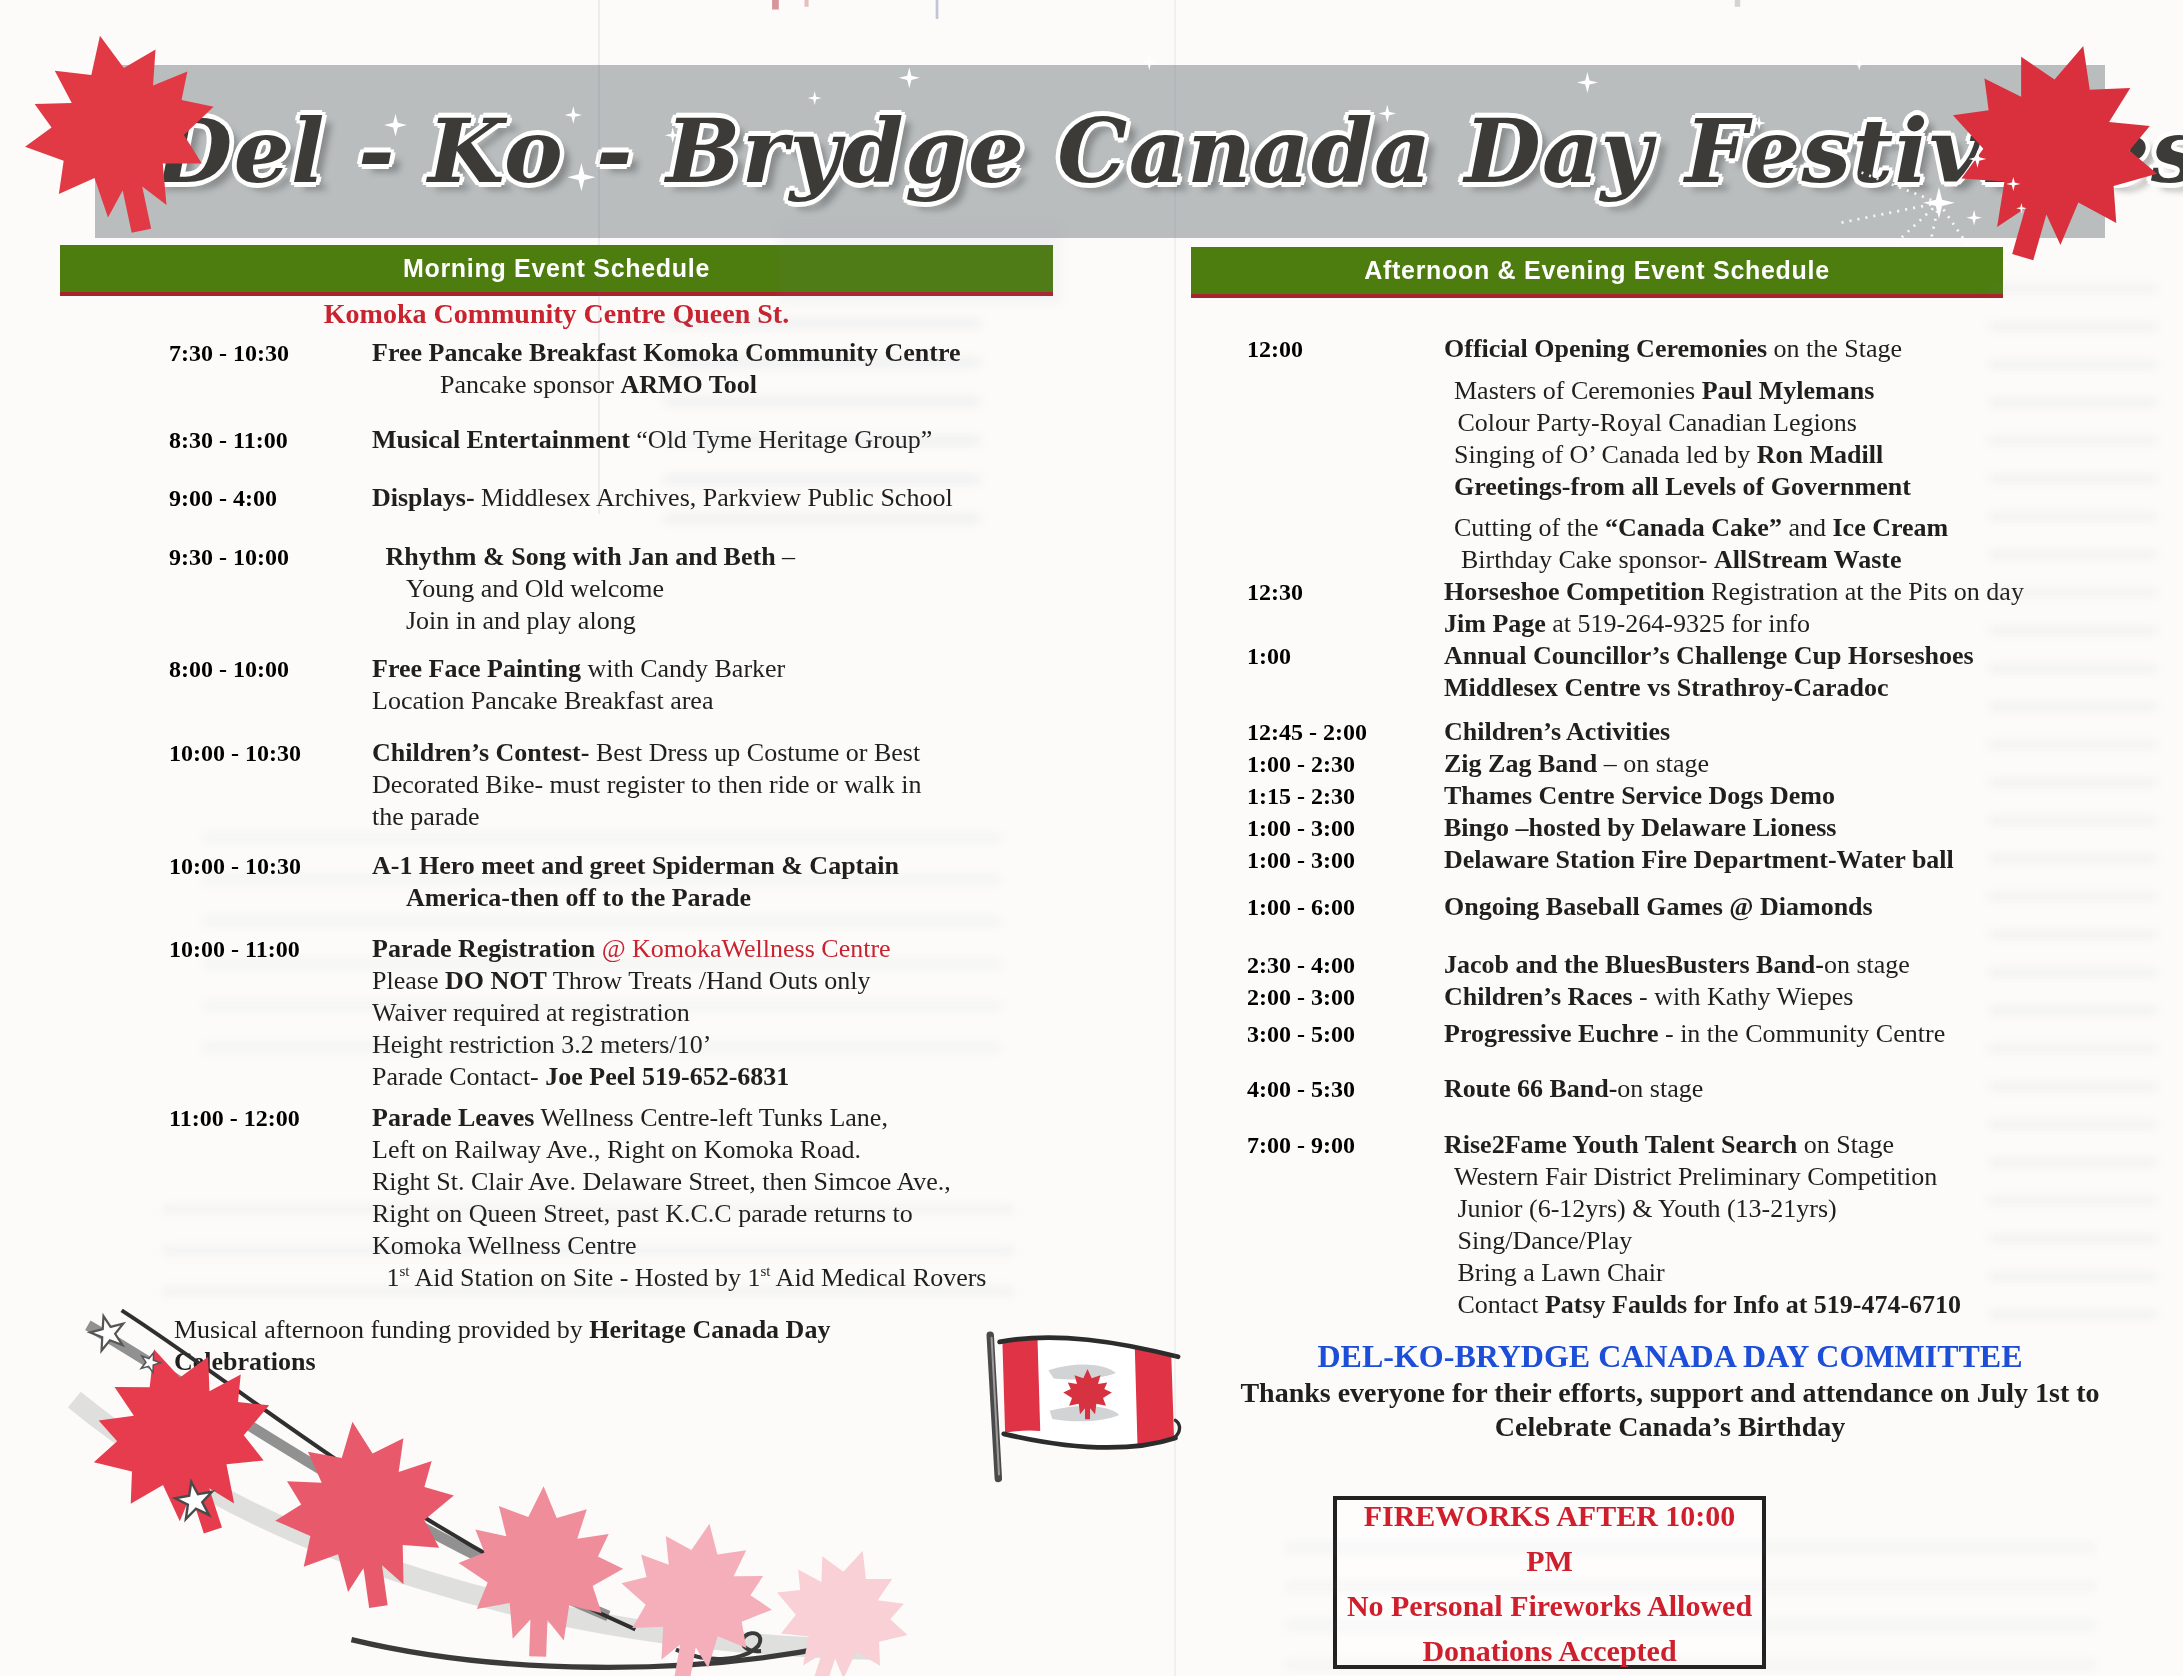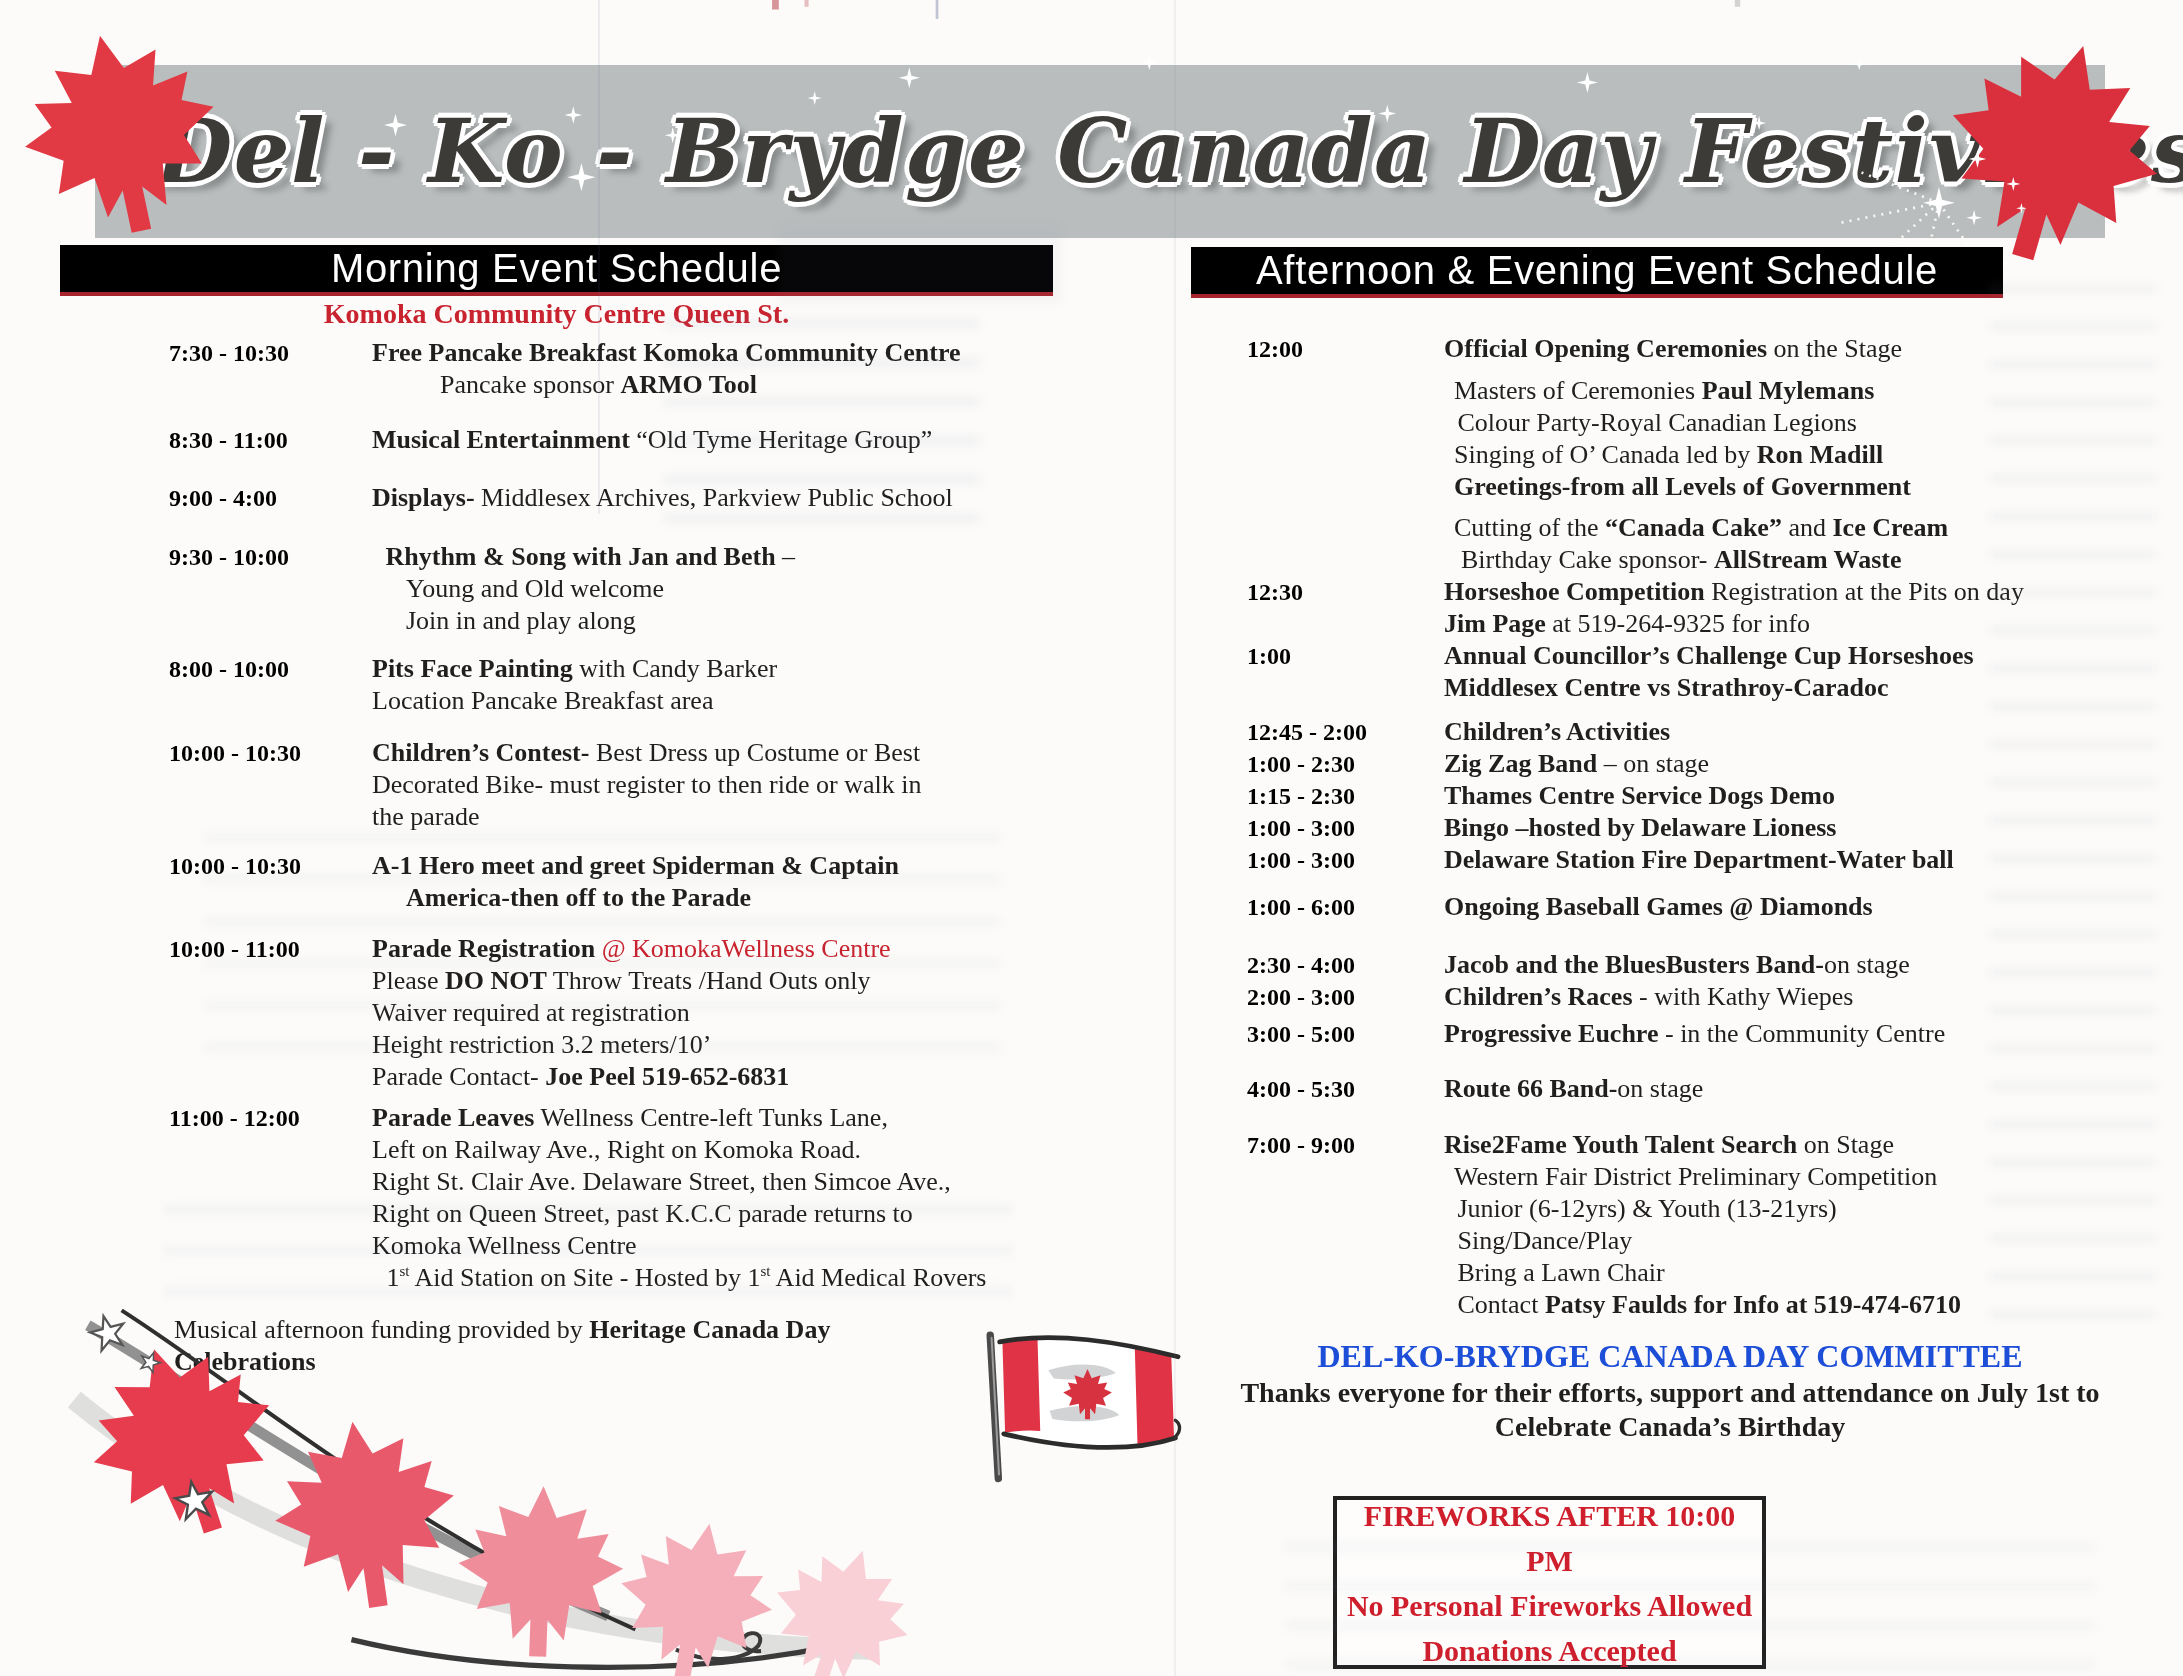--- a/index.html
+++ b/index.html
@@ -8,22 +8,22 @@
   .abs{position:absolute;}
   
   .banner{left:95px;top:65px;width:2010px;height:173px;background:#b9bdbd;}
   .title{left:156px;right:95px;top:65px;height:173px;line-height:173px;text-align:center;
          font-family:"DejaVu Serif",serif;font-style:italic;font-weight:bold;font-size:88px;
          color:#3c3b38;letter-spacing:1.4px;white-space:nowrap;
          text-shadow:-3.4px -3.4px 0 #fff,3.4px -3.4px 0 #fff,-3.4px 3.4px 0 #fff,3.4px 3.4px 0 #fff,
                      -4.7px 0 0 #fff,4.7px 0 0 #fff,0 -4.7px 0 #fff,0 4.7px 0 #fff,
                      9.5px 8px 6.8px rgba(50,50,50,.35);}
   
-  .bar{background:#000000;border-bottom:4.7px solid #a8242d;color:#fff;
-       font-family:"Liberation Sans",sans-serif;font-weight:normal;font-size:40px;
+  .bar{background:#4d7c0f;border-bottom:4.7px solid #a8242d;color:#fff;
+       font-family:"Liberation Sans",sans-serif;font-weight:bold;font-size:25px;
        display:flex;align-items:center;justify-content:center;letter-spacing:0.7px;}
   .bar.morning{left:60px;top:245px;width:993px;height:47px;}
   .bar.afternoon{left:1191px;top:247px;width:812px;height:47px;}
   .subtitle{left:60px;top:298px;width:993px;text-align:center;color:#c8232f;
             font-weight:bold;font-size:28px;}
   
   #morning-events{left:169px;top:337px;width:887px;}
   #afternoon-events{left:1247px;top:333px;width:879px;}
   .event{display:flex;align-items:flex-start;}
   .event .time{flex:0 0 203px;font-weight:bold;color:#000000;font-size:24px;line-height:32px;}
@@ -138,21 +138,21 @@
         <div class="time">9:30 - 10:00</div>
         <div class="desc">
           <div class="line" style="padding-left: 13.5px;"><span class="seg b">Rhythm &amp; Song with Jan and Beth </span><span class="seg">–</span></div>
           <div class="line" style="padding-left: 34px;"><span class="seg">Young and Old welcome</span></div>
           <div class="line" style="padding-left: 34px;"><span class="seg">Join in and play along</span></div>
         </div>
       </div>
       <div class="event" style="margin-top: 15.6px;">
         <div class="time">8:00 - 10:00</div>
         <div class="desc">
-          <div class="line"><span class="seg b">Pits Face Painting</span><span class="seg"> with Candy Barker</span></div>
+          <div class="line"><span class="seg b">Free Face Painting</span><span class="seg"> with Candy Barker</span></div>
           <div class="line"><span class="seg">Location Pancake Breakfast area</span></div>
         </div>
       </div>
       <div class="event" style="margin-top: 20px;">
         <div class="time">10:00 - 10:30</div>
         <div class="desc">
           <div class="line"><span class="seg b">Children’s Contest-</span><span class="seg"> Best Dress up Costume or Best</span></div>
           <div class="line"><span class="seg">Decorated Bike- must register to then ride or walk in</span></div>
           <div class="line"><span class="seg">the parade</span></div>
         </div>

